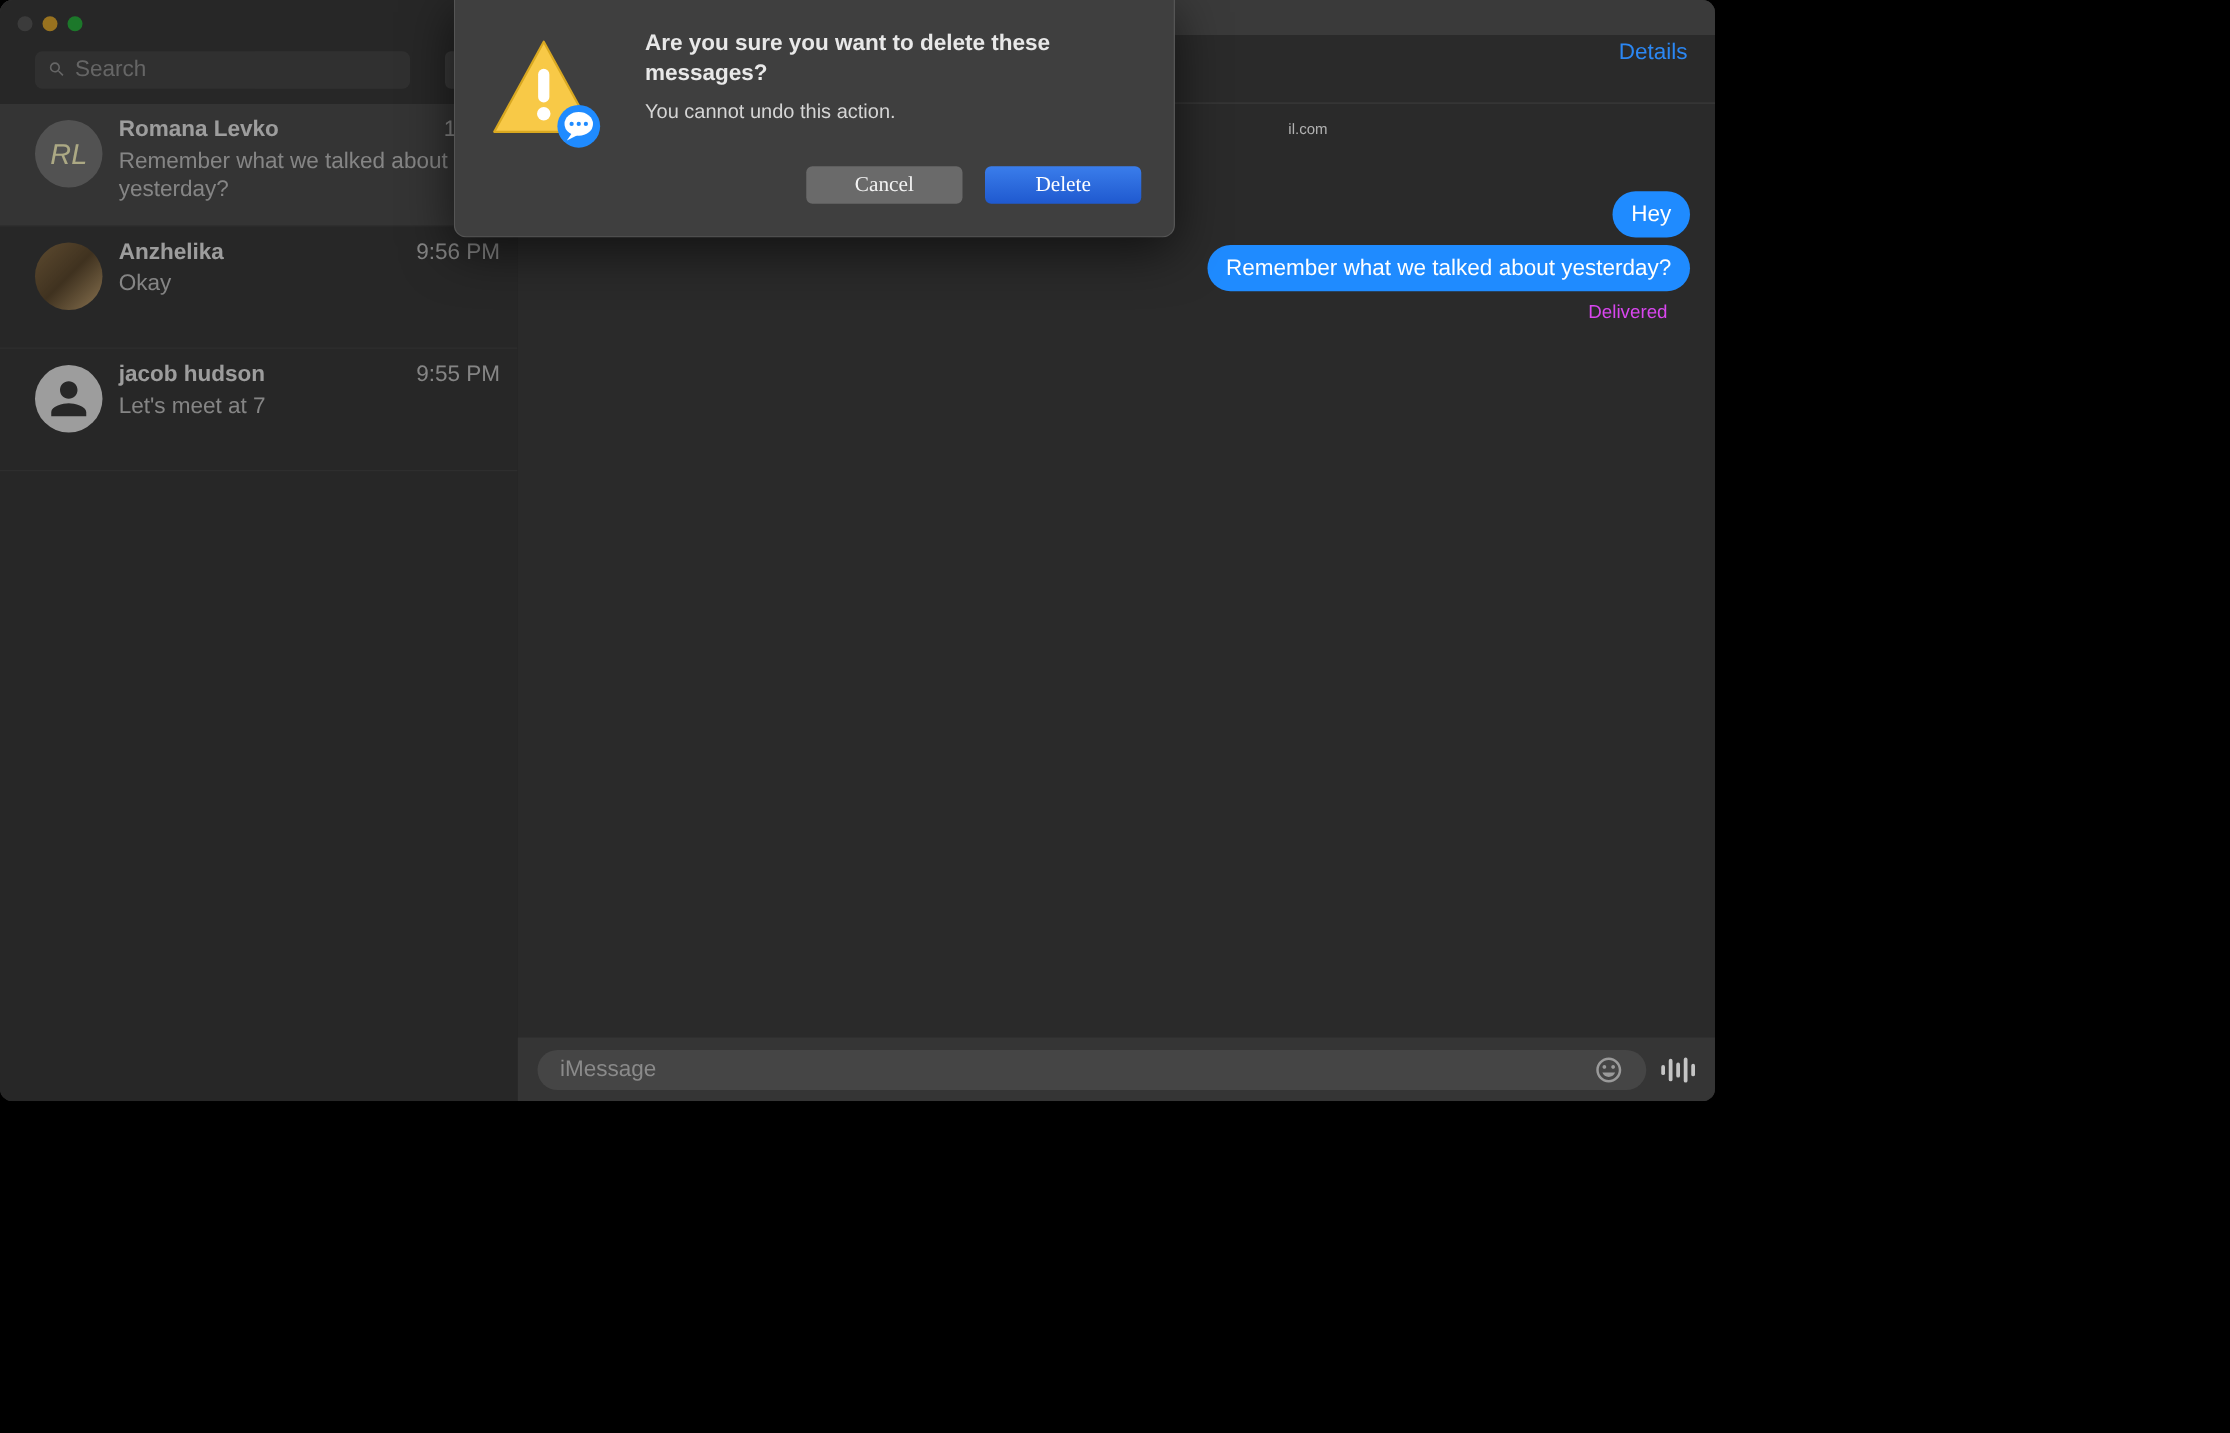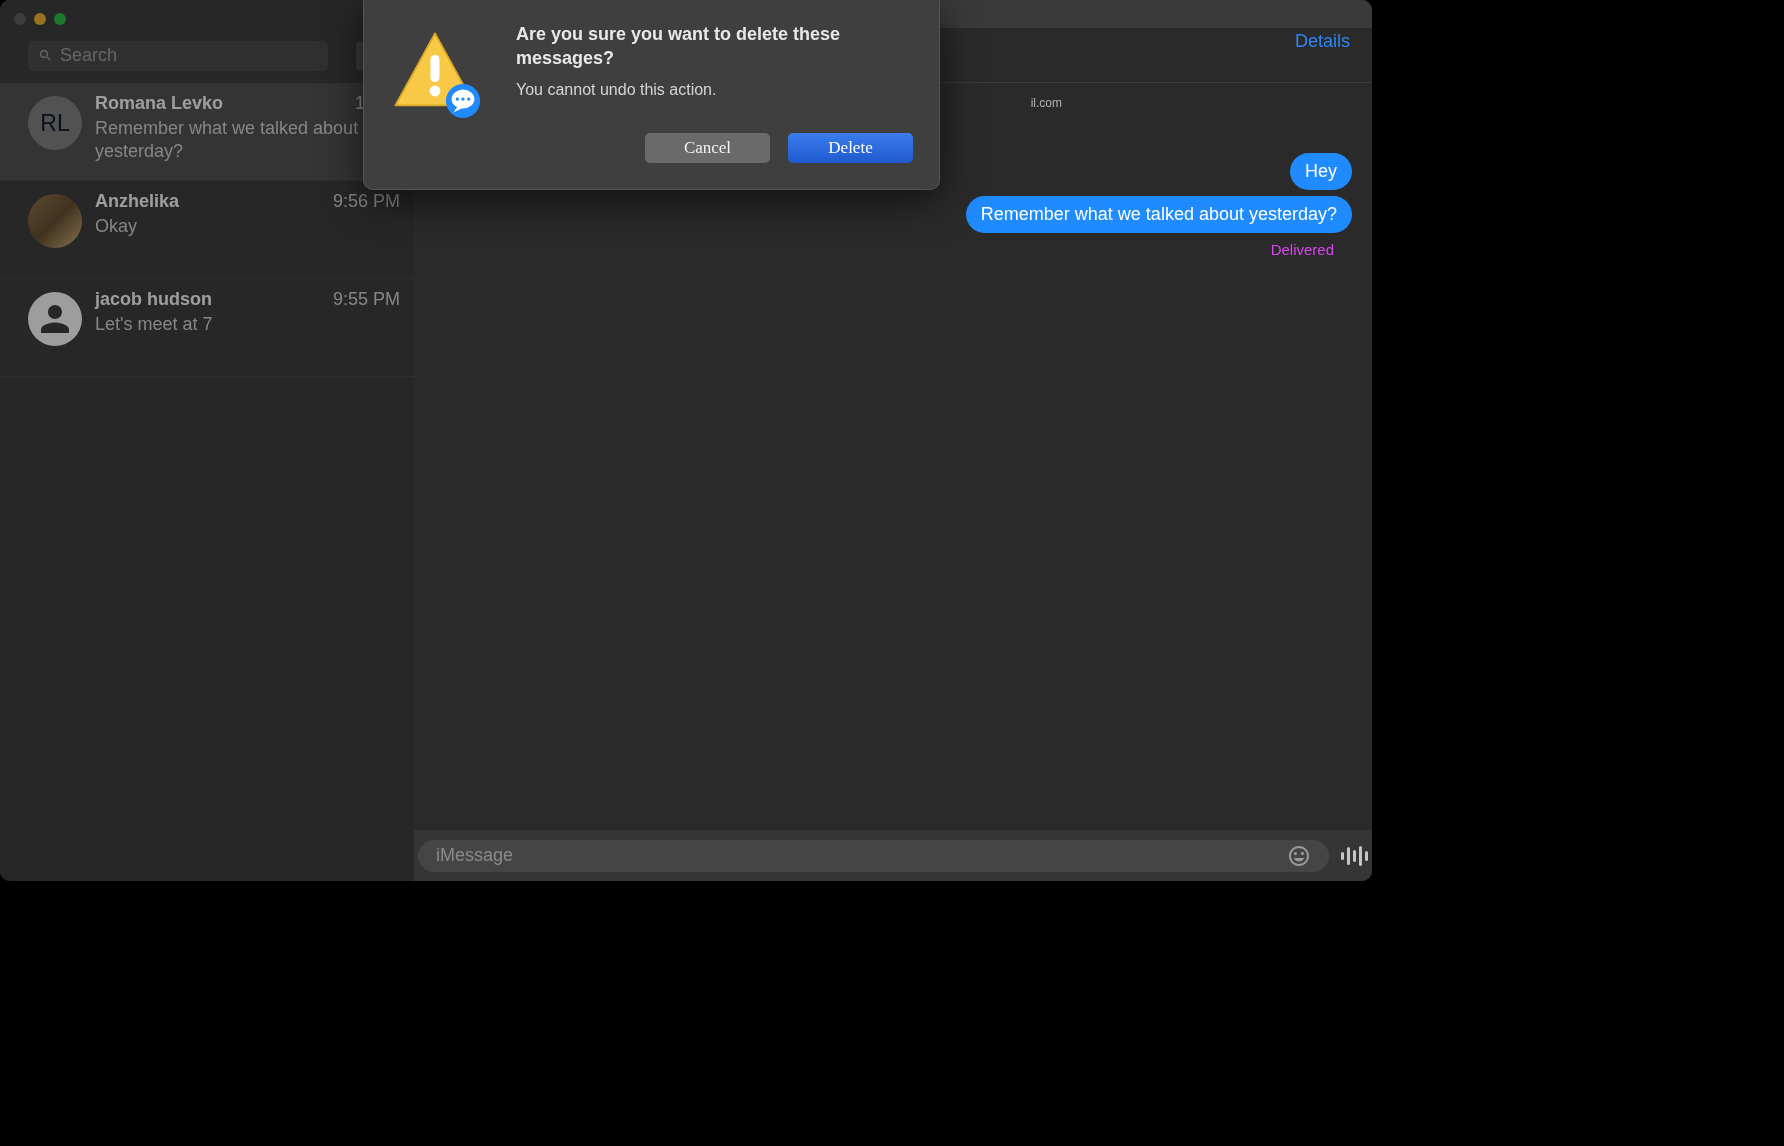--- a/index.html
+++ b/index.html
@@ -115,25 +115,26 @@
     }
     .convo.selected { background: #4d4d4d; }
     .avatar {
       width: 54px;
       height: 54px;
       border-radius: 50%;
       background: #7a7a7a;
       display: flex;
       align-items: center;
       justify-content: center;
-      color: #0f172a;
+      color: #fef9c3;
       font-size: 23px;
       font-weight: 400;
       flex-shrink: 0;
       margin-top: 3px;
+      font-style: italic;
     }
     .avatar.photo {
       background: linear-gradient(135deg, #8b6f47 0%, #5e4a2f 50%, #c9a876 100%);
     }
     .avatar.silhouette {
       background: #e8e8e8;
       display: flex;
       align-items: center;
       justify-content: center;
     }
@@ -193,21 +194,21 @@
       background:#1f8bff;
       border-bottom-left-radius:14px;
       clip-path: polygon(0 100%, 100% 100%, 60% 40%);
     }
     .delivered { color: #d946ef; font-size: 15px; align-self: flex-end; margin-right: 18px; margin-top: 2px; }
     .compose-bar {
       height: 51px;
       background: #353535;
       display: flex;
       align-items: center;
-      padding: 0 4px;
+      padding: 0 16px;
       gap: 12px;
     }
     .compose-input {
       flex: 1;
       height: 32px;
       background: #454545;
       border-radius: 16px;
       display: flex;
       align-items: center;
       padding: 0 18px;

